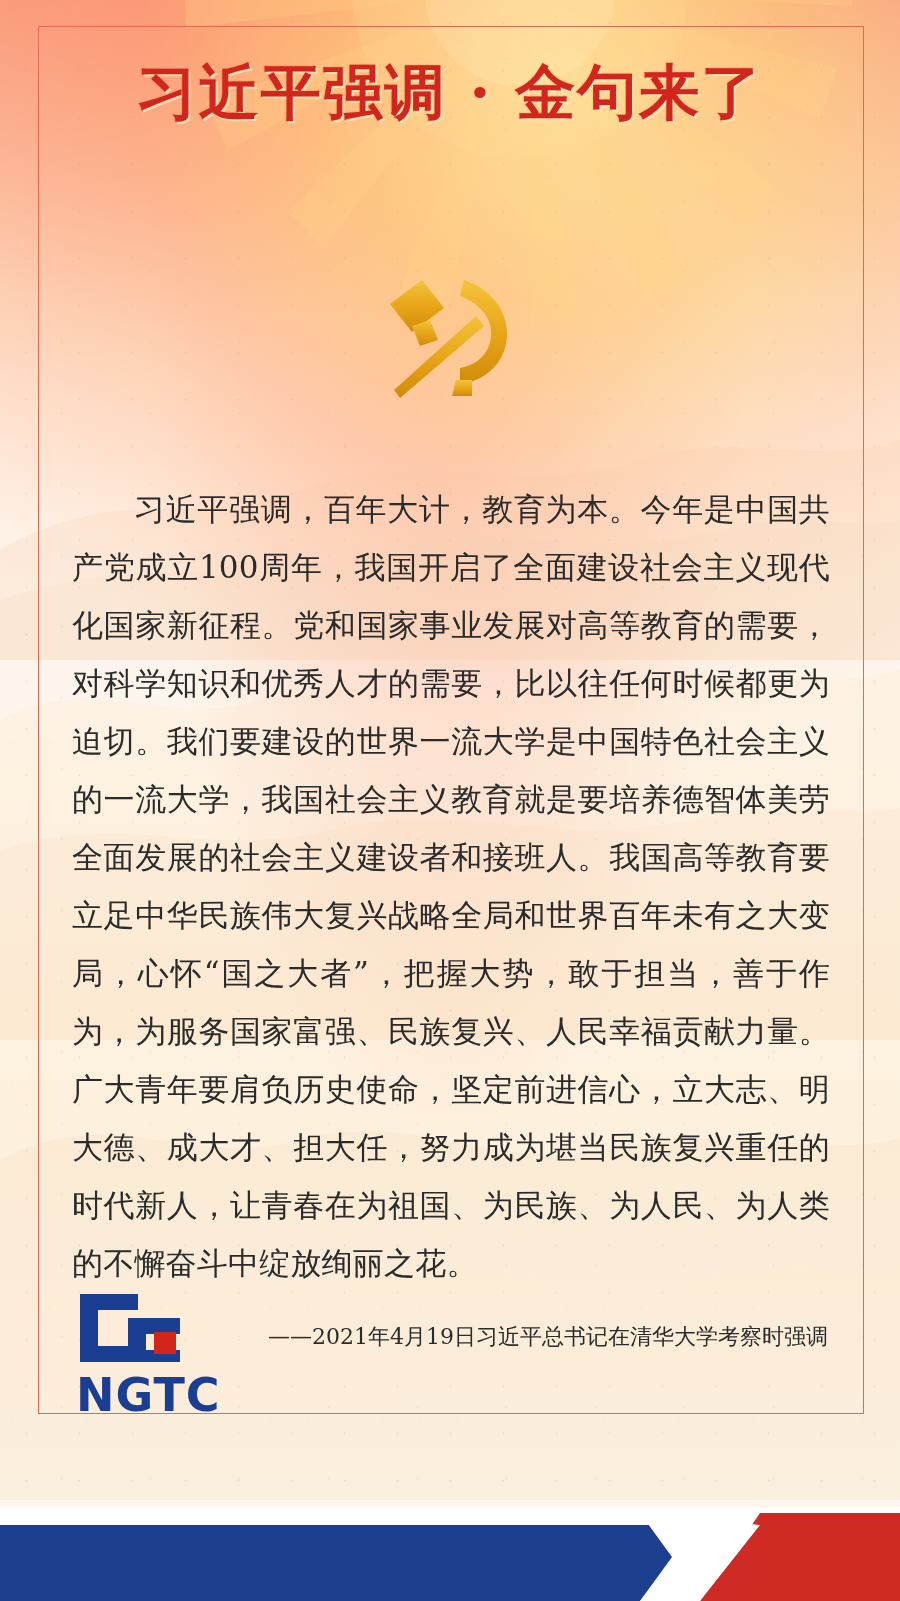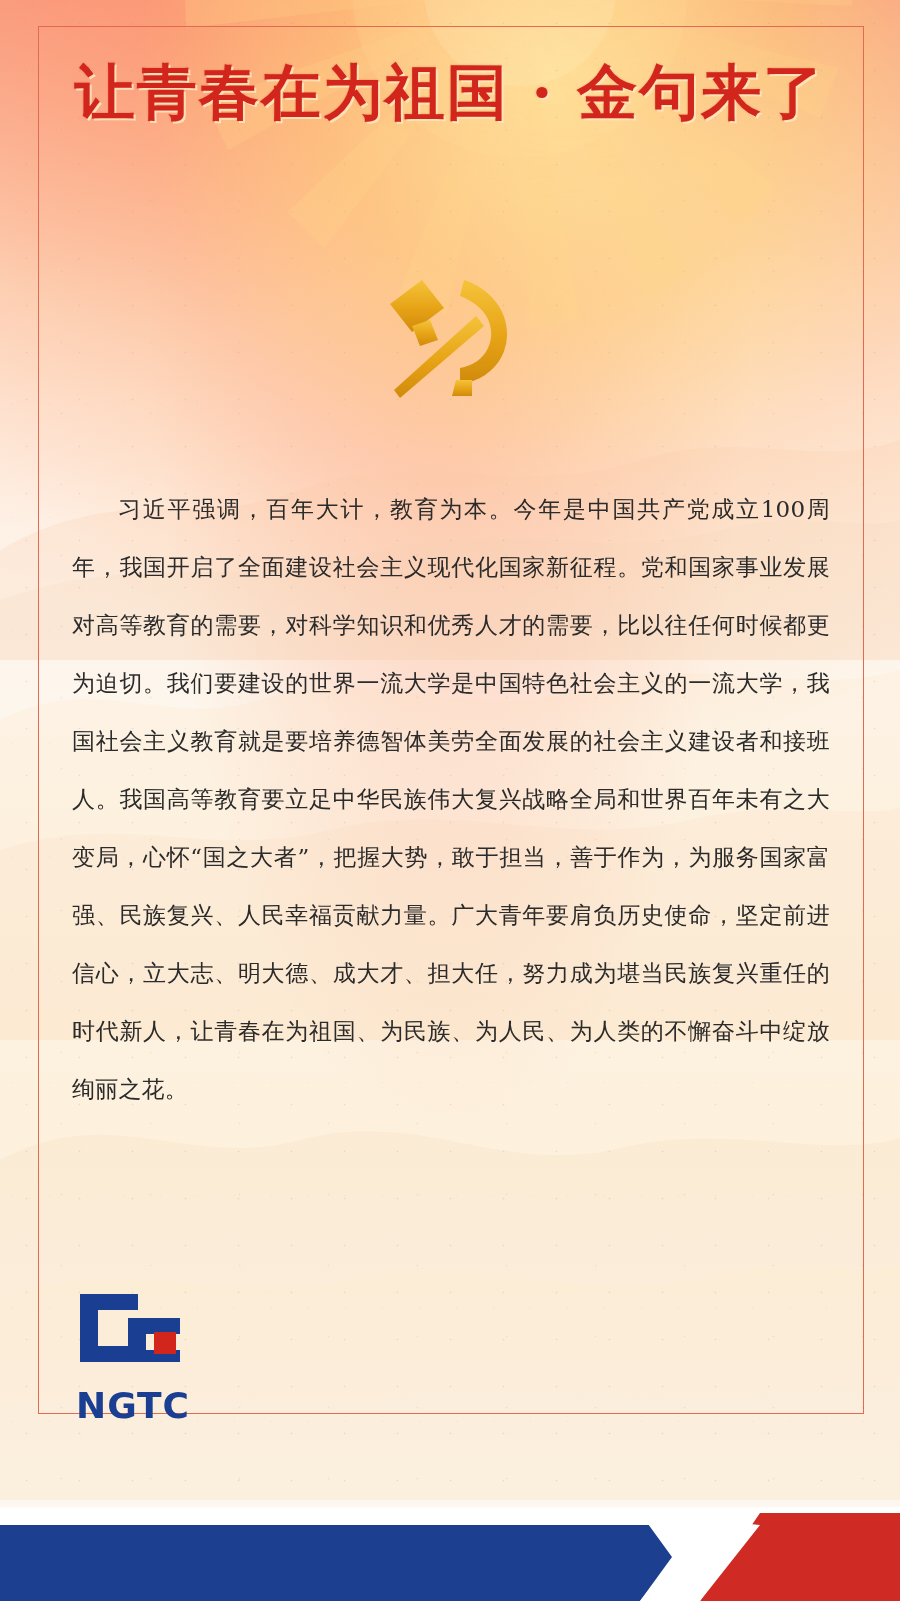--- a/index.html
+++ b/index.html
@@ -126,21 +126,21 @@
     z-index: 5;
   }
 
   
   .body-text {
     position: absolute;
     left: 72px;
     top: 480px;
     width: 758px;
     font-family: "DejaVu Serif", "Liberation Serif", serif;
-    font-size: 23px;
+    font-size: 31px;
     line-height: 58px;
     color: #2b2b2b;
     text-align: justify;
     text-justify: inter-ideograph;
     text-indent: 2em;
     z-index: 5;
     letter-spacing: 0.2px;
   }
 
   
@@ -164,24 +164,24 @@
     top: 1288px;
     width: 130px;
     z-index: 6;
   }
   .logo-mark {
     position: relative;
     width: 112px;
     height: 80px;
   }
   .logo-text {
-    margin-top: 20px;
+    margin-top: 4px;
     font-family: "DejaVu Sans", "Liberation Sans", sans-serif;
     font-weight: bold;
-    font-size: 36px;
+    font-size: 46px;
     letter-spacing: 1px;
     color: #1a3f92;
     line-height: 1;
   }
 
   
   .ribbon {
     position: absolute;
     left: 0;
     bottom: 0;
@@ -246,21 +246,21 @@
   <svg class="wash wash-bot" viewBox="0 0 900 520" preserveAspectRatio="none">
     <path d="M0 180 C110 120 190 190 300 160 C420 128 500 196 620 168 C730 142 820 180 900 158 L900 520 L0 520 Z" fill="#f6c79b" opacity="0.30"></path>
     <path d="M0 320 C130 270 220 330 350 300 C480 270 580 326 700 298 C800 275 860 296 900 286 L900 520 L0 520 Z" fill="#f8dcb4" opacity="0.32"></path>
     <path d="M0 430 C150 400 260 440 400 418 C540 396 650 430 780 412 C840 404 880 410 900 406 L900 520 L0 520 Z" fill="#fbe8cc" opacity="0.35"></path>
   </svg>
 
   <div class="speckle"></div>
   <div class="frame"></div>
 
   <div class="header">
-    <div class="title-main">让青春在为祖国 · 金句来了</div>
+    <div class="title-main">习近平强调 · 金句来了</div>
   </div>
 
   <svg class="emblem" viewBox="0 0 180 140">
     <defs>
       <linearGradient id="goldg" x1="0" y1="0" x2="0" y2="1">
         <stop offset="0%" stop-color="#f4c33a"></stop>
         <stop offset="55%" stop-color="#e7a316"></stop>
         <stop offset="100%" stop-color="#d08a0c"></stop>
       </linearGradient>
     </defs>
@@ -284,20 +284,21 @@
     <div class="logo-mark">
       <svg viewBox="0 0 112 80" width="112" height="80">
         <path d="M4 6 H62 V22 H22 V58 H62 V74 H4 Z" fill="#1a3f92"></path>
         <path d="M52 30 H104 V46 H70 V62 H104 V74 H52 Z" fill="#1a3f92"></path>
         <rect x="78" y="44" width="22" height="22" fill="#d2261c"></rect>
       </svg>
     </div>
     <div class="logo-text">NGTC</div>
   </div>
 
+  <div class="source">——2021年4月19日习近平总书记在清华大学考察时强调</div>
 
   <svg class="ribbon" viewBox="0 0 900 128" preserveAspectRatio="none">
     <rect x="0" y="34" width="900" height="94" fill="#ffffff"></rect>
     <path d="M0 52 L700 52 L640 128 L0 128 Z" fill="#1c3f8f"></path>
     <path d="M640 40 L900 40 L900 128 L700 128 L760 52 Z" fill="#cf2a23"></path>
     <path d="M640 40 L760 40 L700 128 L640 128 L672 84 Z" fill="#ffffff"></path>
     <path d="M660 44 L744 44 L690 128 L648 128 Z" fill="#cf2a23" opacity="0"></path>
   </svg>
 
 </div>

